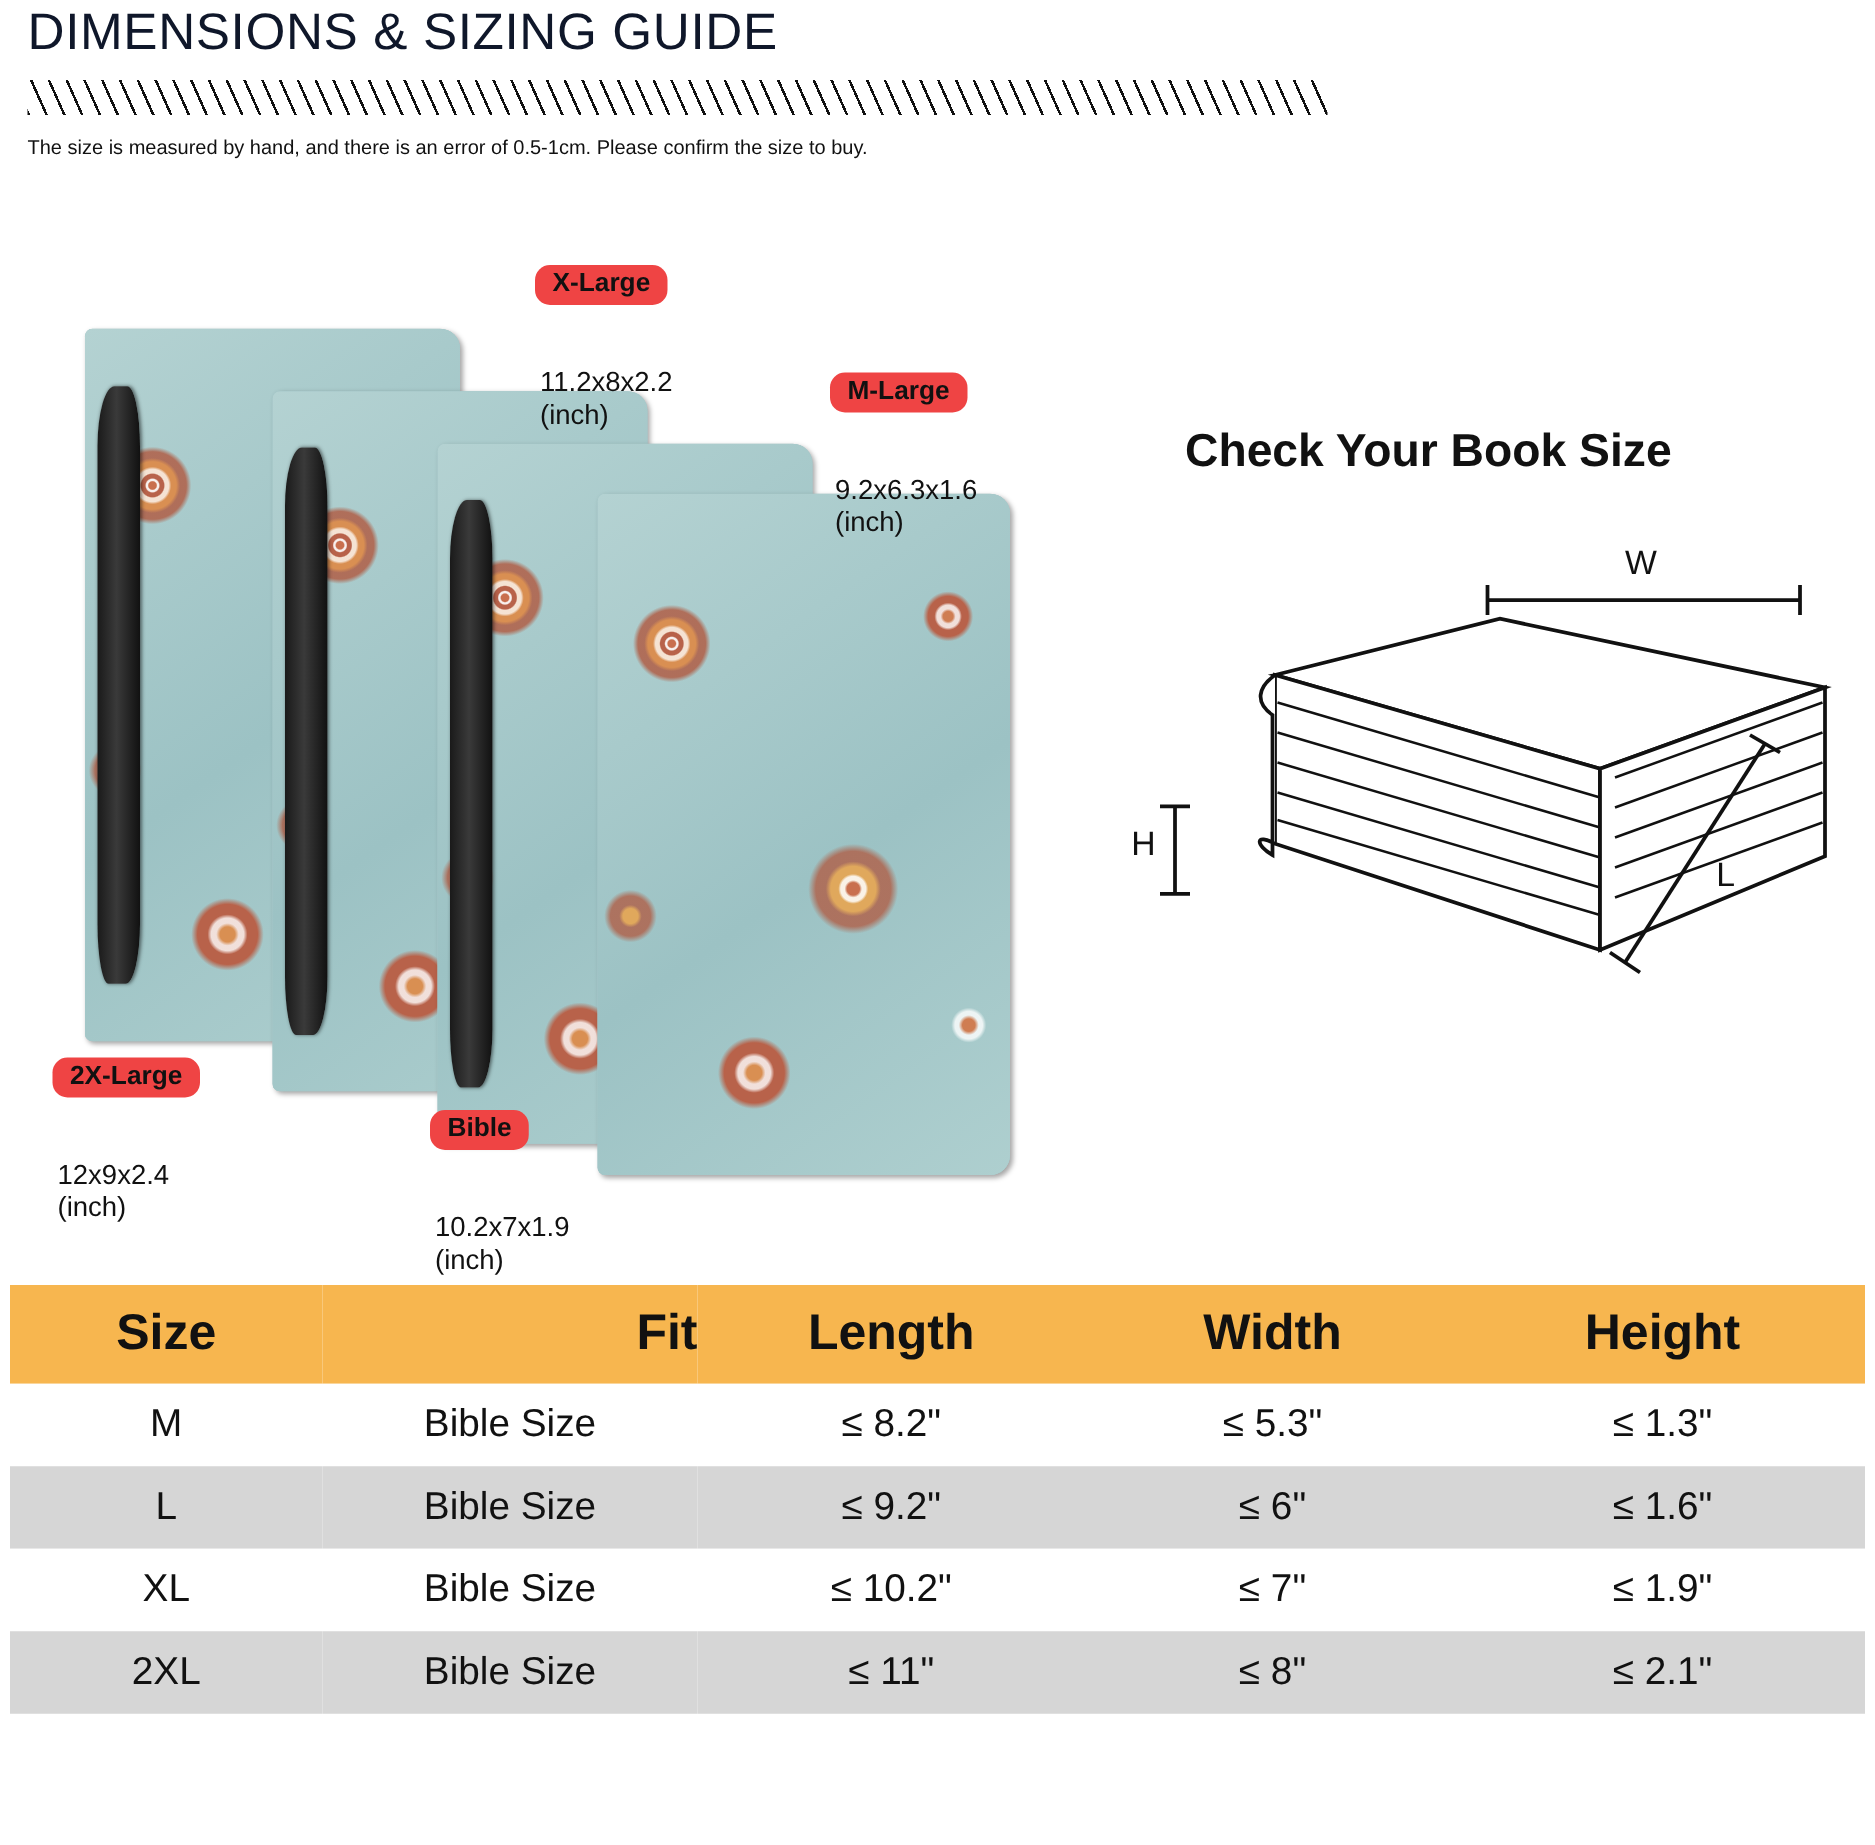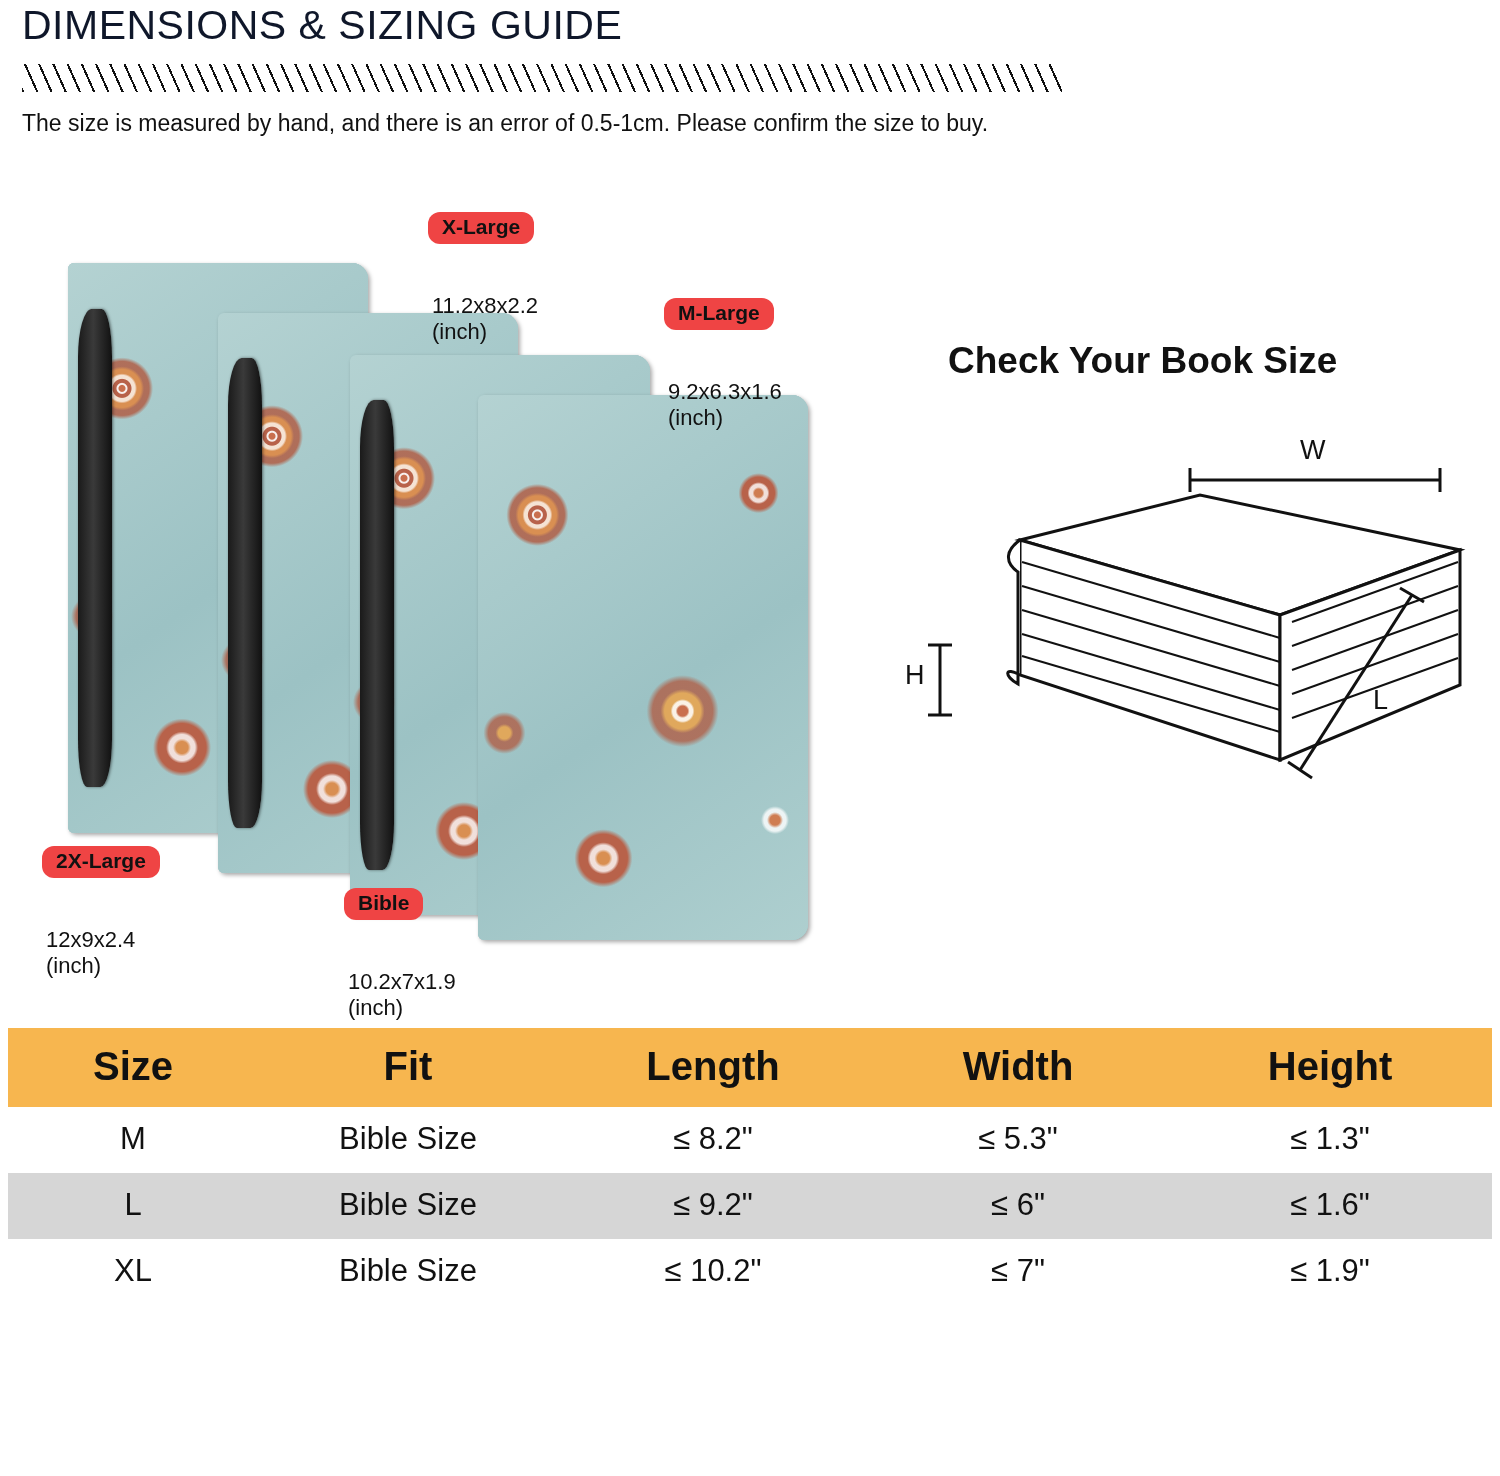--- a/index.html
+++ b/index.html
@@ -19,21 +19,21 @@
     font-size:41px;font-weight:normal;letter-spacing:0.5px;
     color:#0f172a;
     white-space:nowrap;
   }
   .hatch{
     position:absolute;left:22px;top:64px;width:1040px;height:28px;
     background:repeating-linear-gradient(66deg,#111 0px,#111 2px,#fff 2px,#fff 13px);
   }
   .subtitle{
     position:absolute;left:22px;top:110px;
-    font-size:23px;color:#111;
+    font-size:16px;color:#111;
   }
 
   
   .covers{position:absolute;left:50px;top:255px;width:800px;height:660px;}
   .cover{
     position:absolute;
     border-radius:6px 16px 16px 6px;
     box-shadow:2px 2px 4px rgba(0,0,0,.35);
     overflow:hidden;
     background-color:#a8c9cc;
@@ -114,21 +114,21 @@
     text-align:center;
   }
   tbody td{
     font-size:31px;color:#111;
     padding:14px 0 16px;
     text-align:center;
   }
   tbody tr:nth-child(even){background:#d6d6d6;}
   tbody tr:nth-child(odd){background:#ffffff;}
   .col-size{width:250px;}
-  .col-fit{width:300px;}
+  .col-fit{width:300px;text-align:right;}
   .col-len{width:310px;}
   .col-wid{width:300px;}
   .col-hei{width:324px;}
 </style>
 </head>
 <body>
 
 <div class="page">
 
   <div class="title">DIMENSIONS &amp; SIZING GUIDE</div>
@@ -250,17 +250,24 @@
           <td>≤ 6"</td>
           <td>≤ 1.6"</td>
         </tr>
         <tr>
           <td>XL</td>
           <td>Bible Size</td>
           <td>≤ 10.2"</td>
           <td>≤ 7"</td>
           <td>≤ 1.9"</td>
         </tr>
+        <tr>
+          <td>2XL</td>
+          <td>Bible Size</td>
+          <td>≤ 11"</td>
+          <td>≤ 8"</td>
+          <td>≤ 2.1"</td>
+        </tr>
       </tbody>
     </table>
   </div>
 
 </div>
 
 </body></html>

